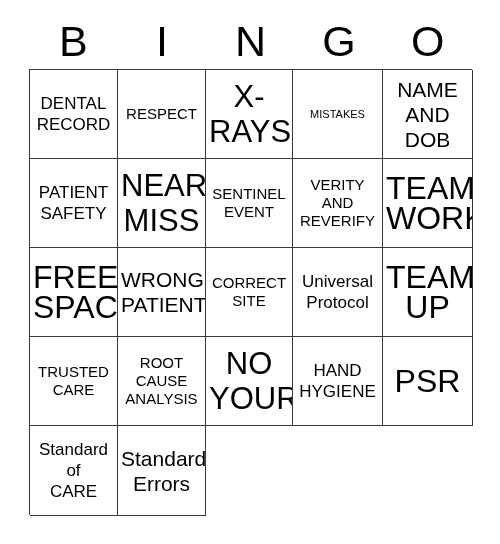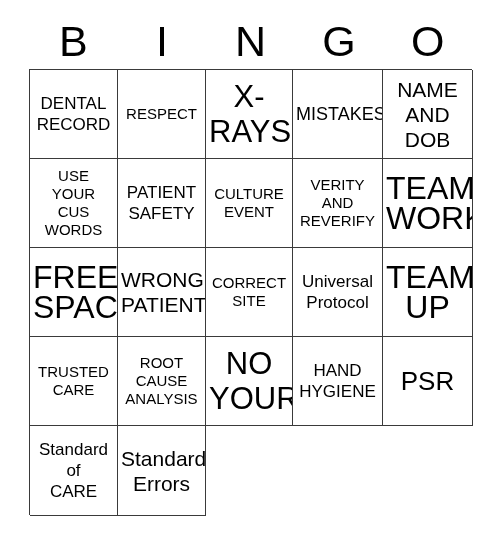--- a/index.html
+++ b/index.html
@@ -69,27 +69,27 @@
   }
   .cell-text {
     display: block;
     width: 100%;
     text-align: center;
     white-space: pre-line;
     font-family: "Liberation Sans", sans-serif;
     color: #000;
   }
   
-  .fs-xs  { font-size: 18px; line-height: 16px; }
+  .fs-xs  { font-size: 11px; line-height: 16px; }
   .fs-sm  { font-size: 15px;   line-height: 18px; }
   .fs-md  { font-size: 17px;   line-height: 21px; }
   .fs-lg  { font-size: 21px;   line-height: 25px; }
   .fs-xl  { font-size: 32px;   line-height: 30px; }
   .fs-2xl { font-size: 31px;   line-height: 35px; }
-  .fs-3xl { font-size: 26px;   line-height: 44px; }
+  .fs-3xl { font-size: 32px;   line-height: 44px; }
 </style>
 </head>
 <body>
 
 <div id="card">
 
   <div id="header">
     <div class="header-letter">B</div>
     <div class="header-letter">I</div>
     <div class="header-letter">N</div>
@@ -113,31 +113,29 @@
     <div class="cell">
         <span class="cell-text fs-xs">MISTAKES</span>
       </div>
     <div class="cell">
         <span class="cell-text fs-lg">NAME
 AND
 DOB</span>
       </div>
 
     <div class="cell">
-        <span class="cell-text fs-sm">USE
-YOUR
-CUS
-WORDS</span>
-      </div>
-    <div class="cell">
         <span class="cell-text fs-md">PATIENT
 SAFETY</span>
       </div>
     <div class="cell">
-        <span class="cell-text fs-sm">CULTURE
+        <span class="cell-text fs-2xl">NEAR
+MISS</span>
+      </div>
+    <div class="cell">
+        <span class="cell-text fs-sm">SENTINEL
 EVENT</span>
       </div>
     <div class="cell">
         <span class="cell-text fs-sm">VERITY
 AND
 REVERIFY</span>
       </div>
 
     <div class="cell">
         <span class="cell-text fs-xl">TEAM

